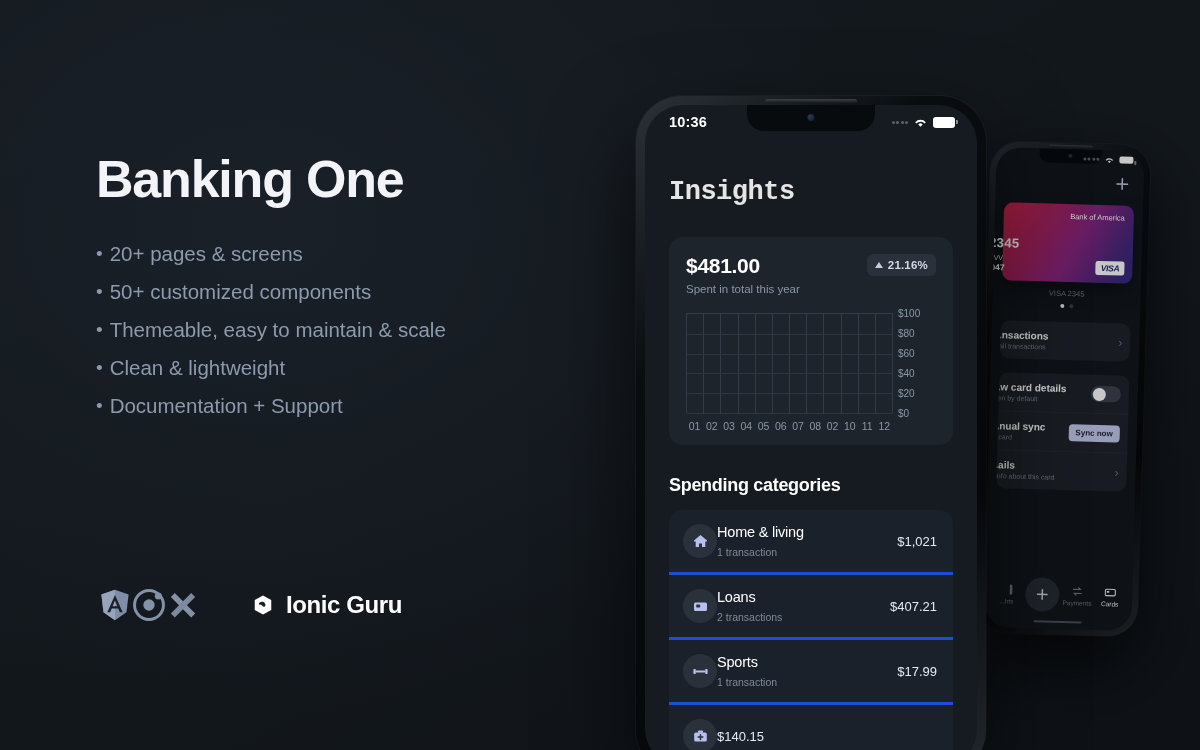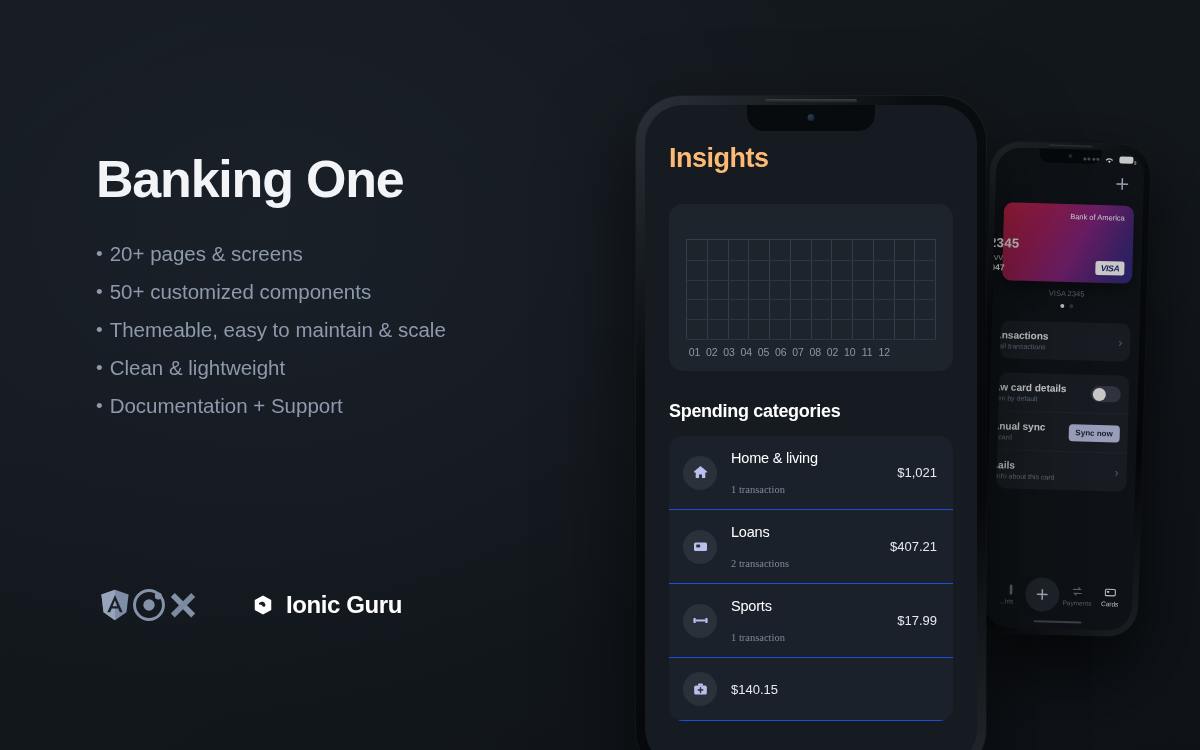--- a/index.html
+++ b/index.html
@@ -104,22 +104,22 @@
   .sb-batt:after {
     content:""; position:absolute; right:-3px; top:3.5px;
     width:2px; height:4px; border-radius:0 1px 1px 0; background:rgba(255,255,255,0.5);
   }
   #phone-right-wrap .sb-batt { width:14px; height:7px; border-radius:2px; }
   #phone-right-wrap .sb-wifi { width:10px; height:8px; }
 
   
   .app-body { padding:0 24px; }
   #insights-heading {
-    font-size:27px; font-weight:bold; color:#fdba74;
-    letter-spacing:-0.5px; margin-top:38px;
+    font-size:27px; font-weight:bold; color:#e5e5e5;
+    letter-spacing:-0.5px; margin-top:38px;font-family:Liberation Mono, monospace;
   }
   #spend-card {
     margin-top:30px; background:#1e242c; border-radius:14px;
     padding:17px 17px 13px 17px;
   }
   .spend-top { display:flex; align-items:flex-start; justify-content:space-between; }
   #spend-amount { font-size:21px; font-weight:bold; color:#ffffff; letter-spacing:-0.3px; }
   #spend-caption { font-size:11.5px; color:#8b97a6; margin-top:5px; }
   #delta-badge {
     display:flex; align-items:center; gap:5px;
@@ -160,32 +160,32 @@
   .xlab { flex:1; text-align:center; font-size:10.5px; color:#8b97a6; }
 
   #spending-heading {
     font-size:18px; font-weight:bold; color:#ffffff;
     letter-spacing:-0.3px; margin-top:30px;
   }
   #category-card {
     margin-top:14px; background:#1b212a; border-radius:14px; overflow:hidden;
   }
   .cat-row {
-    display:flex; align-items:center; gap:14px;
+    display:flex; align-items:center; gap:0;
     padding:14px 16px 14px 14px;
-    border-bottom:1px solid #1d4ed8;
+    border-bottom:3px solid #1d4ed8;
   }
   .cat-icon {
     width:34px; height:34px; border-radius:50%; background:#2a313b;
     display:flex; align-items:center; justify-content:center; flex:none;
   }
   .cat-icon svg { width:17px; height:17px; display:block; }
   .cat-text { flex:1; min-width:0; }
   .cat-name { font-size:14.5px; color:#ffffff; font-weight:normal; letter-spacing:-0.2px; }
-  .cat-sub { font-size:10.5px; color:#7e8a99; margin-top:18px;font-family:Liberation Serif, serif; }
+  .cat-sub { font-size:10.5px; color:#7e8a99; margin-top:6px; }
   .cat-amt { font-size:13px; color:#e6eaf0; white-space:nowrap; }
 
   
   .rp-body { padding:0 9px; }
   #rp-plus {
     display:flex; justify-content:flex-end; padding:7px 5px 0 0;
   }
   #rp-plus svg { width:15px; height:15px; display:block; }
   #rp-card {
     margin-top:14px; height:78px; border-radius:9px;
@@ -424,25 +424,51 @@
 
 <div id="phone-left-wrap">
   <div class="phone-frame">
     <div class="speaker-slit"></div>
   </div>
   <div class="phone-screen">
     <div class="notch">
       <div class="notch-cam"></div>
     </div>
 
+    <div class="statusbar">
+      <div class="sb-time">10:36</div>
+      <div class="sb-right">
+        <div class="sb-dots">
+            <i></i>
+            <i></i>
+            <i></i>
+            <i></i>
+          </div>
+        <svg class="sb-wifi" viewBox="0 0 16 12">
+          <path d="M8 10.6 5.6 8.1a3.4 3.4 0 0 1 4.8 0Z" fill="#fff"></path>
+          <path d="M8 5.1c1.7 0 3.3.7 4.5 1.9l1.3-1.4A8.2 8.2 0 0 0 8 3.1a8.2 8.2 0 0 0-5.8 2.5l1.3 1.4A6.4 6.4 0 0 1 8 5.1Z" fill="#fff"></path>
+        </svg>
+        <div class="sb-batt"></div>
+      </div>
+    </div>
 
     <div class="app-body">
       <div id="insights-heading">Insights</div>
 
       <div id="spend-card">
+        <div class="spend-top">
+          <div>
+            <div id="spend-amount">$481.00</div>
+            <div id="spend-caption">Spent in total this year</div>
+          </div>
+          <div id="delta-badge">
+            <span id="delta-arrow"></span>
+            <span id="delta-value">21.16%</span>
+          </div>
+        </div>
 
         <div id="chart-wrap">
           <div id="plot">
             <div id="vgrid">
                 <div class="vcol"></div>
                 <div class="vcol"></div>
                 <div class="vcol"></div>
                 <div class="vcol"></div>
                 <div class="vcol"></div>
                 <div class="vcol"></div>
@@ -492,20 +518,28 @@
                   <div class="bar" title="10: 28" style="height: 28%; background: linear-gradient(rgb(193, 200, 236) 0%, rgb(126, 136, 184) 100%);"></div>
                 </div>
                 <div class="bar-slot">
                   <div class="bar" title="11: 91" style="height: 91%; background: linear-gradient(rgb(193, 200, 236) 0%, rgb(126, 136, 184) 100%);"></div>
                 </div>
                 <div class="bar-slot">
                   <div class="bar" title="12: 13" style="height: 13%; background: linear-gradient(rgb(193, 200, 236) 0%, rgb(126, 136, 184) 100%);"></div>
                 </div>
               </div>
           </div>
+          <div id="ylabels">
+              <div class="ylab" style="top: 0%;">$100</div>
+              <div class="ylab" style="top: 20%;">$80</div>
+              <div class="ylab" style="top: 40%;">$60</div>
+              <div class="ylab" style="top: 60%;">$40</div>
+              <div class="ylab" style="top: 80%;">$20</div>
+              <div class="ylab" style="top: 100%;">$0</div>
+            </div>
         </div>
         <div id="xlabels">
             <div class="xlab">01</div>
             <div class="xlab">02</div>
             <div class="xlab">03</div>
             <div class="xlab">04</div>
             <div class="xlab">05</div>
             <div class="xlab">06</div>
             <div class="xlab">07</div>
             <div class="xlab">08</div>

